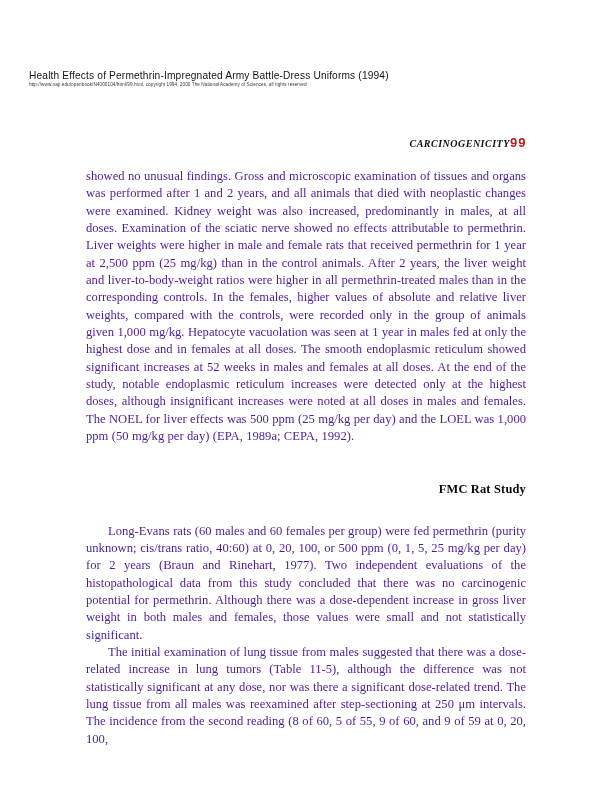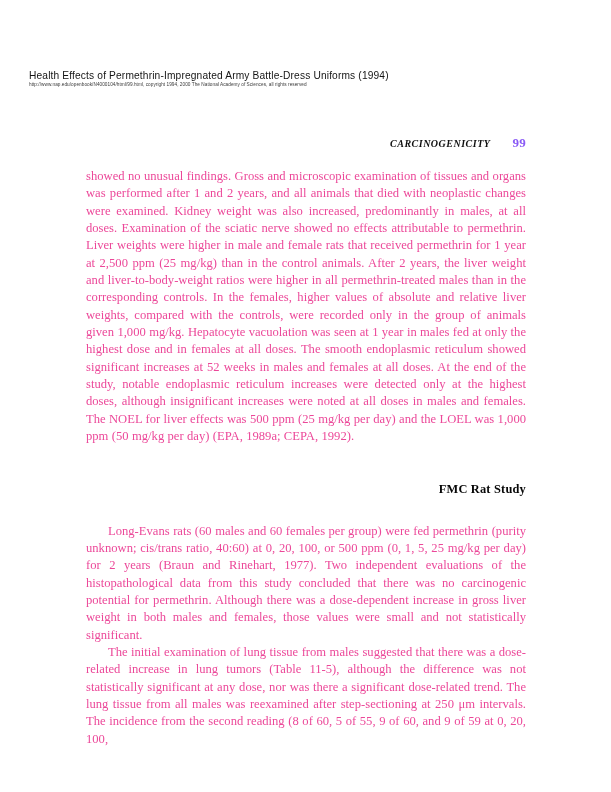--- a/index.html
+++ b/index.html
@@ -64,39 +64,39 @@
     font-weight: bold;
     font-size: 10px;
     letter-spacing: 0.5px;
     color: #101010;
     margin-top: 34px;
   }
   .running-head-page {
     font-weight: bold;
     font-size: 13px;
     letter-spacing: 0.3px;
-    color: #8b5cf6;
-    margin-left: 22px;
+    color: #b91c1c;
+    font-family: Liberation Mono, monospace;
   }
 
   
   .body-block {
     position: absolute;
     left: 86px;
     top: 168px;
     width: 440px;
   }
 
   p.para {
     margin: 0;
     font-size: 12.6px;
     line-height: 17.35px;
     text-align: justify;
     text-justify: inter-word;
-    color: #ec4899;
+    color: #4c1d95;
     letter-spacing: 0.01px;
     word-spacing: 0.2px;
   }
   p.para.indent {
     text-indent: 22px;
   }
 
   .section-heading {
     margin: 0;
     font-size: 12.4px;

